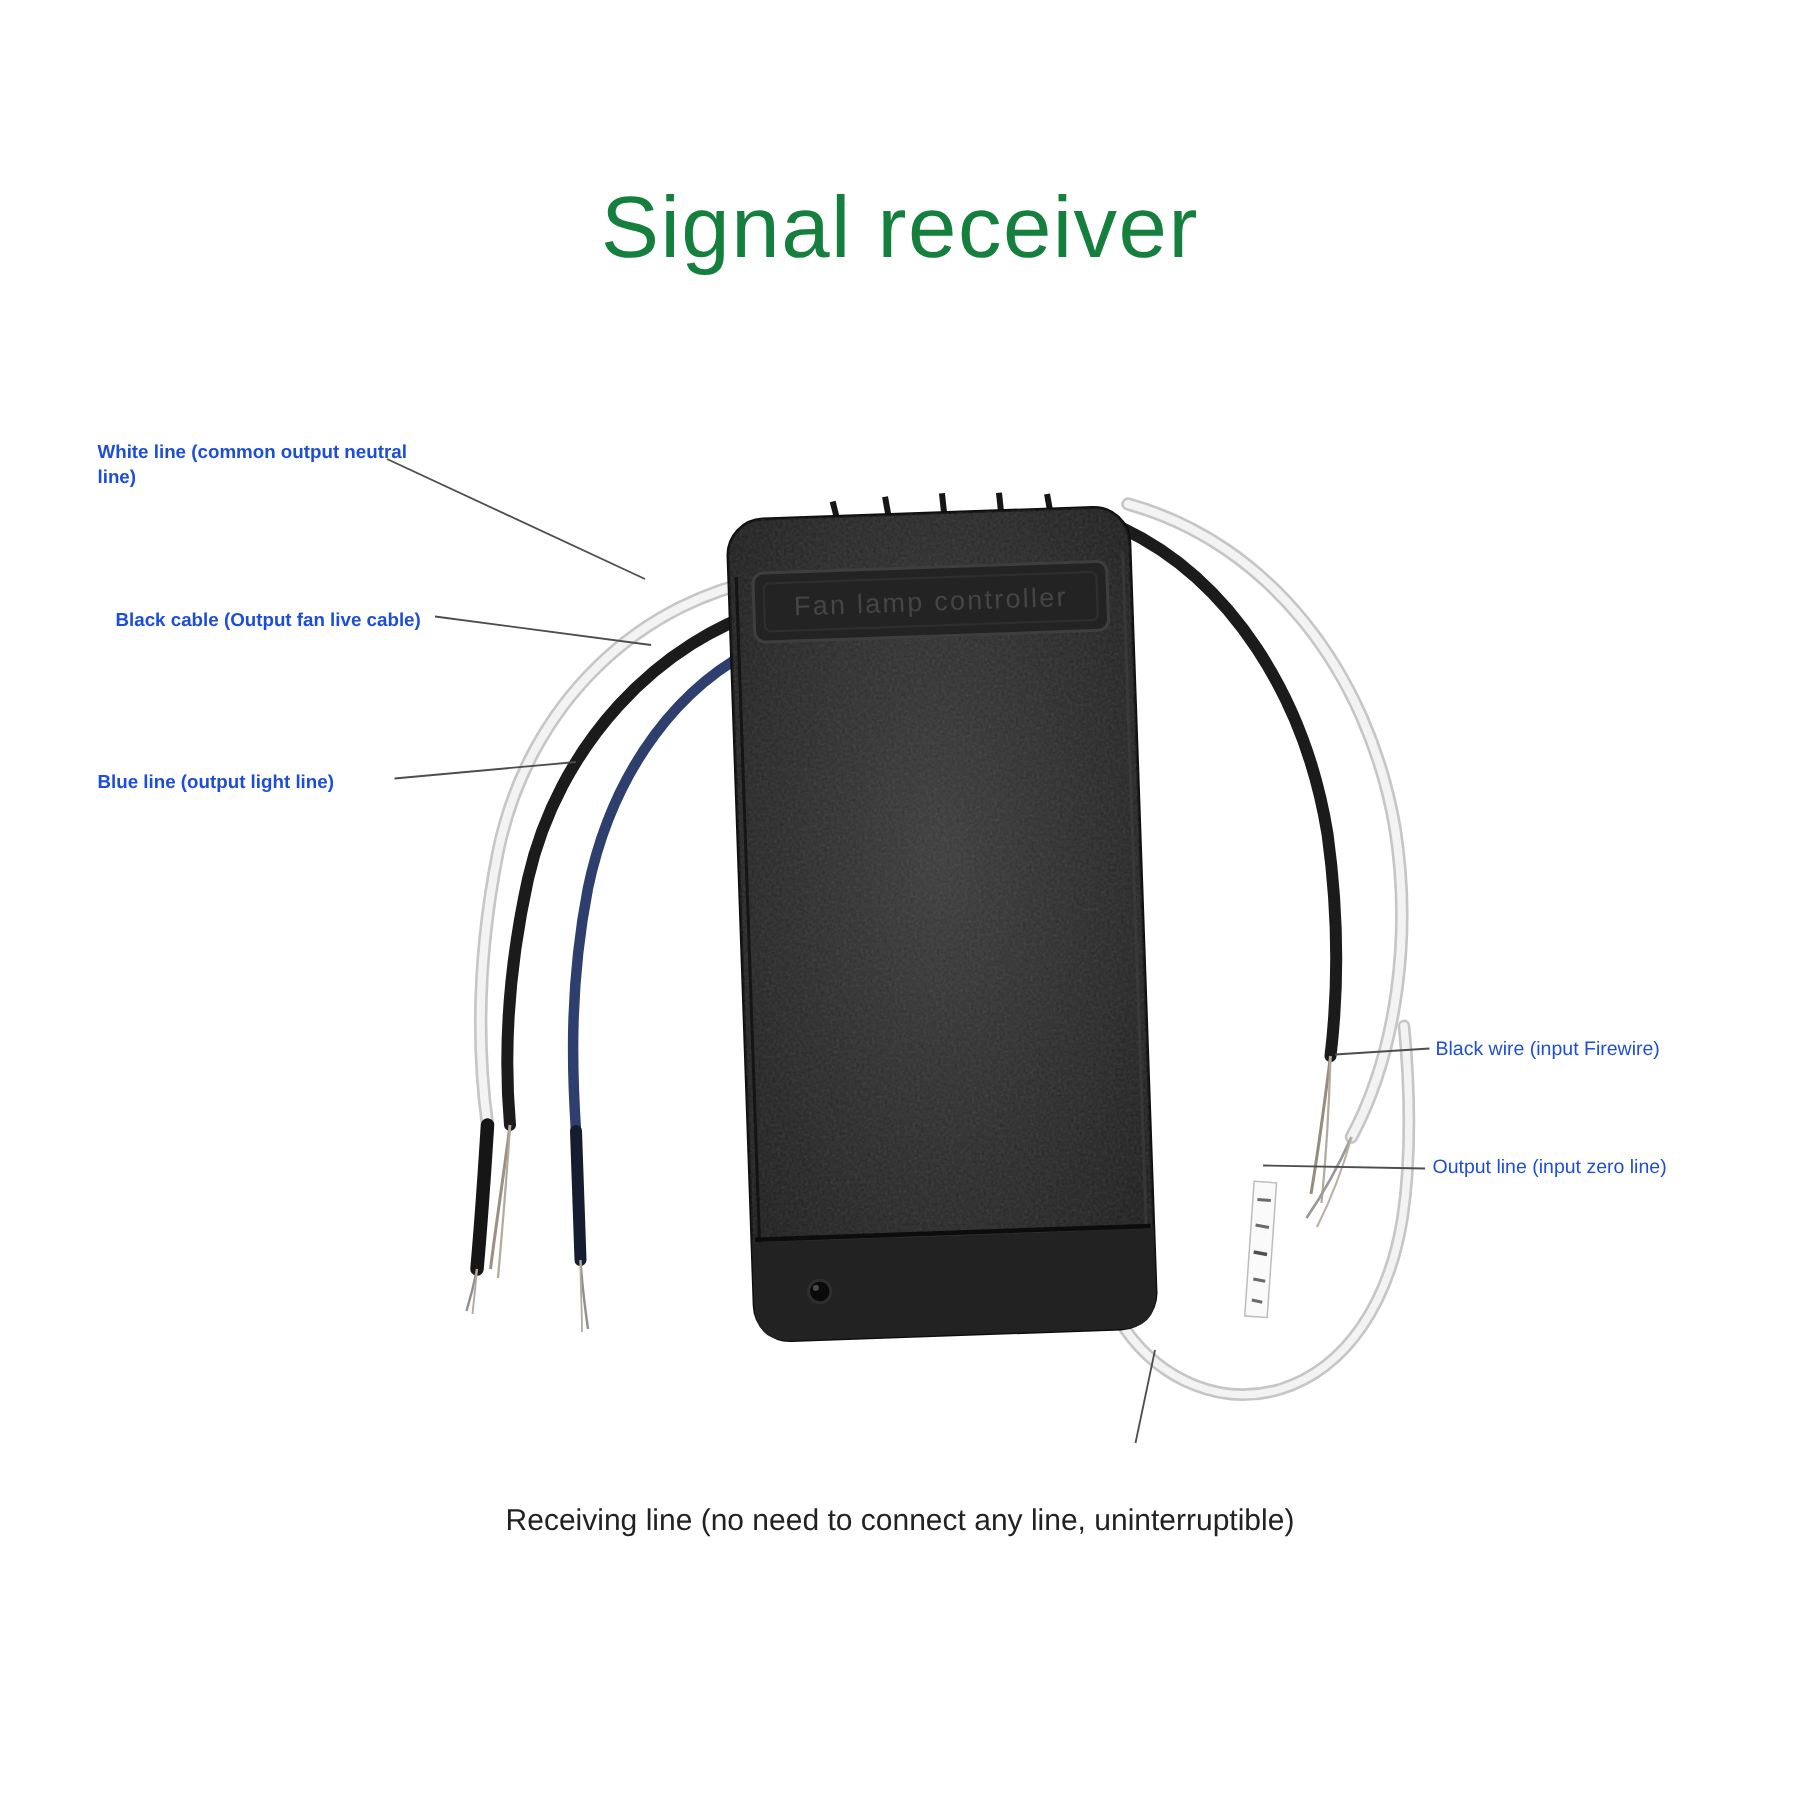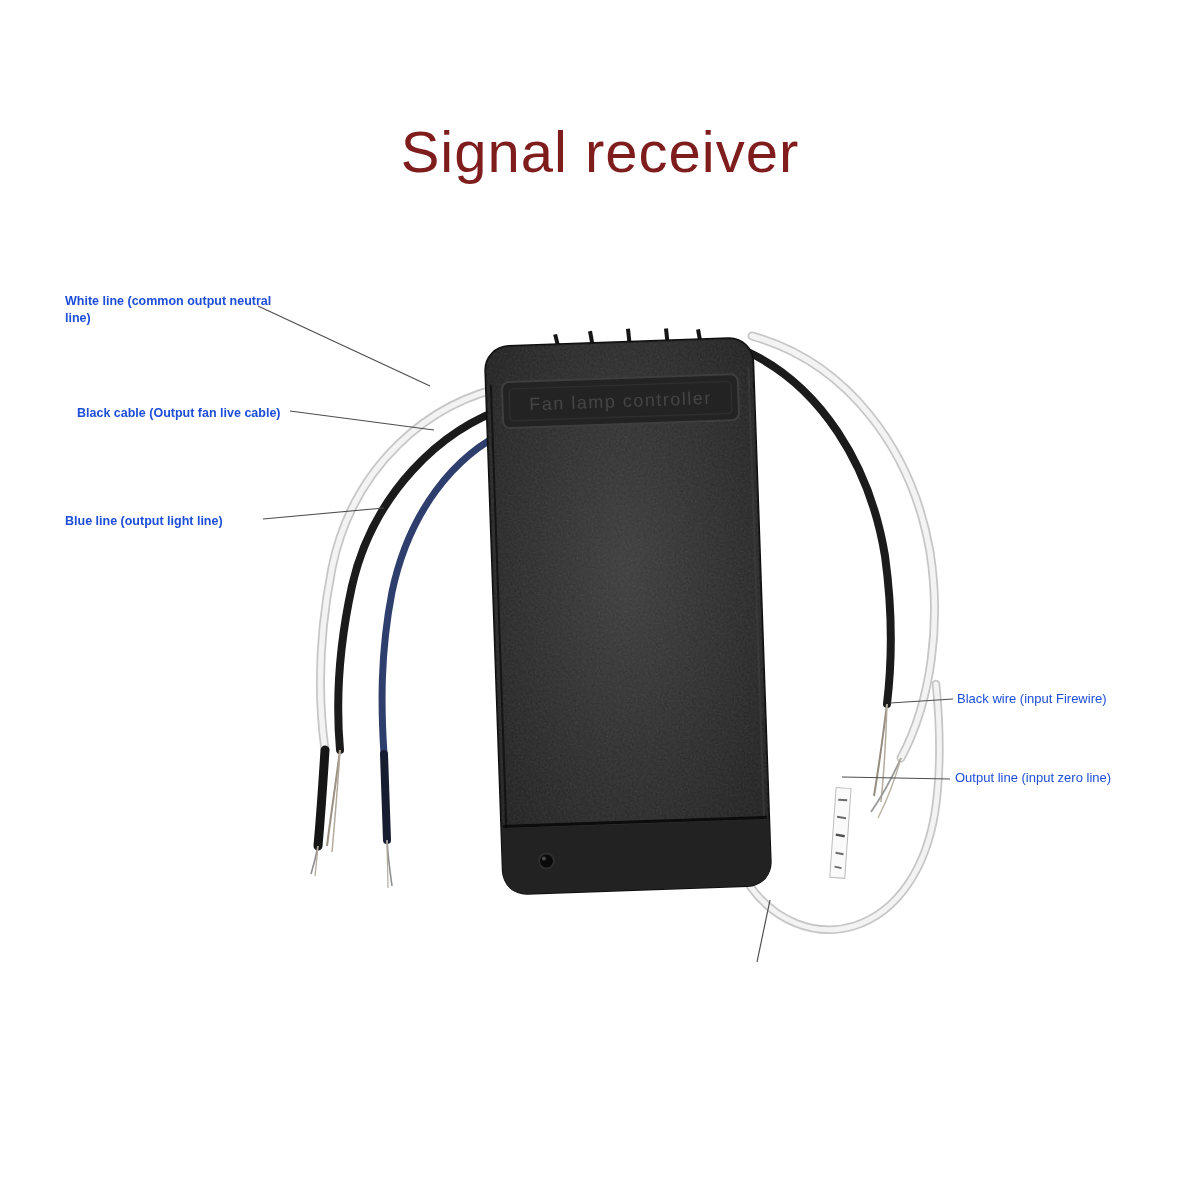--- a/index.html
+++ b/index.html
@@ -6,21 +6,21 @@
   .stage{
     position:relative;
     width:1200px;height:1200px;
     background:#ffffff;
     font-family:"Liberation Sans", sans-serif;
     overflow:hidden;
   }
   .title{
     position:absolute;left:0;top:118px;width:1200px;
     text-align:center;
-    font-size:58px;font-weight:500;color:#7f1d1d;letter-spacing:1px;
+    font-size:58px;font-weight:500;color:#15803d;letter-spacing:1px;
   }
   .scene{position:absolute;left:0;top:0;}
   .lbl{position:absolute;color:#1d4ed8;}
   .lbl-left{font-size:12.5px;font-weight:bold;line-height:1.35;}
   .lbl-right{font-size:13px;font-weight:400;}
   .lbl-white-output{left:65px;top:293px;width:215px;}
   .lbl-black-output{left:65px;top:405px;width:300px;white-space:nowrap;padding-left:12px;}
   .lbl-blue-output{left:65px;top:513px;width:300px;white-space:nowrap;}
   .lbl-black-input{left:957px;top:691px;width:230px;}
   .lbl-white-input{left:955px;top:770px;width:240px;}
@@ -140,14 +140,15 @@
   <div class="lbl lbl-left lbl-white-output">White line (common output neutral line)</div>
 
   <div class="lbl lbl-left lbl-black-output">Black cable (Output fan live cable)</div>
 
   <div class="lbl lbl-left lbl-blue-output">Blue line (output light line)</div>
 
   <div class="lbl lbl-right lbl-black-input">Black wire (input Firewire)</div>
 
   <div class="lbl lbl-right lbl-white-input">Output line (input zero line)</div>
 
+  <div class="lbl-receiving">Receiving line (no need to connect any line, uninterruptible)</div>
 
 </div>
 
 </body></html>

